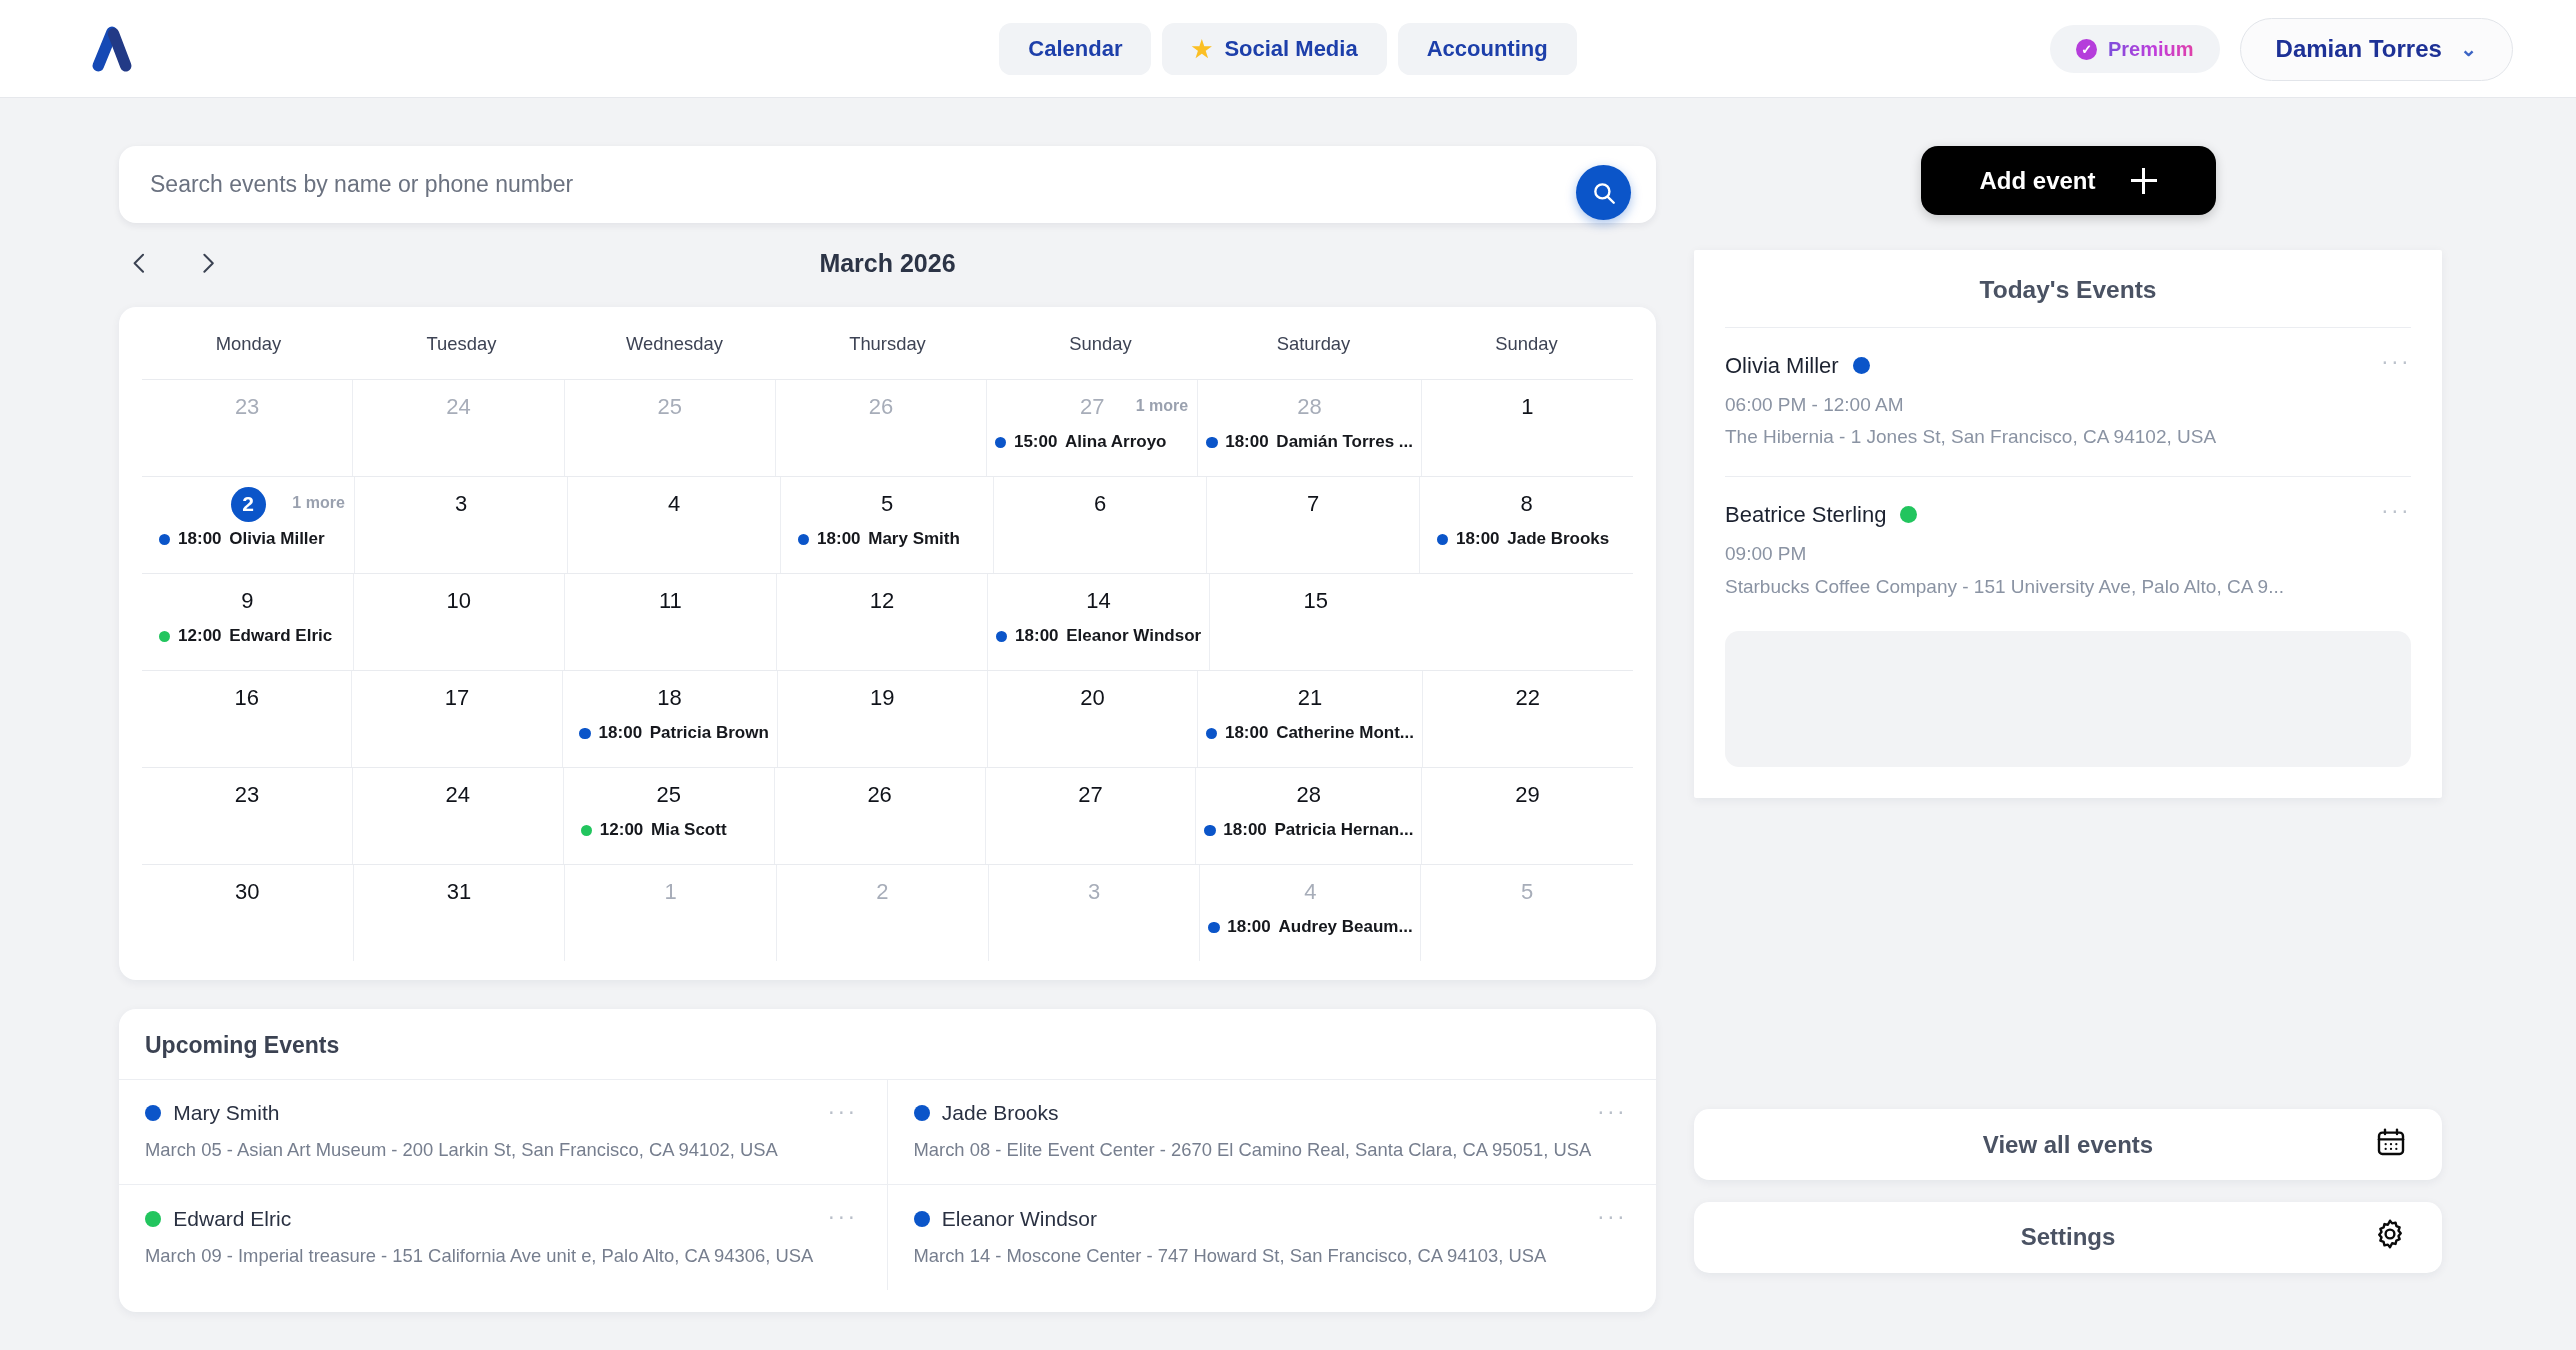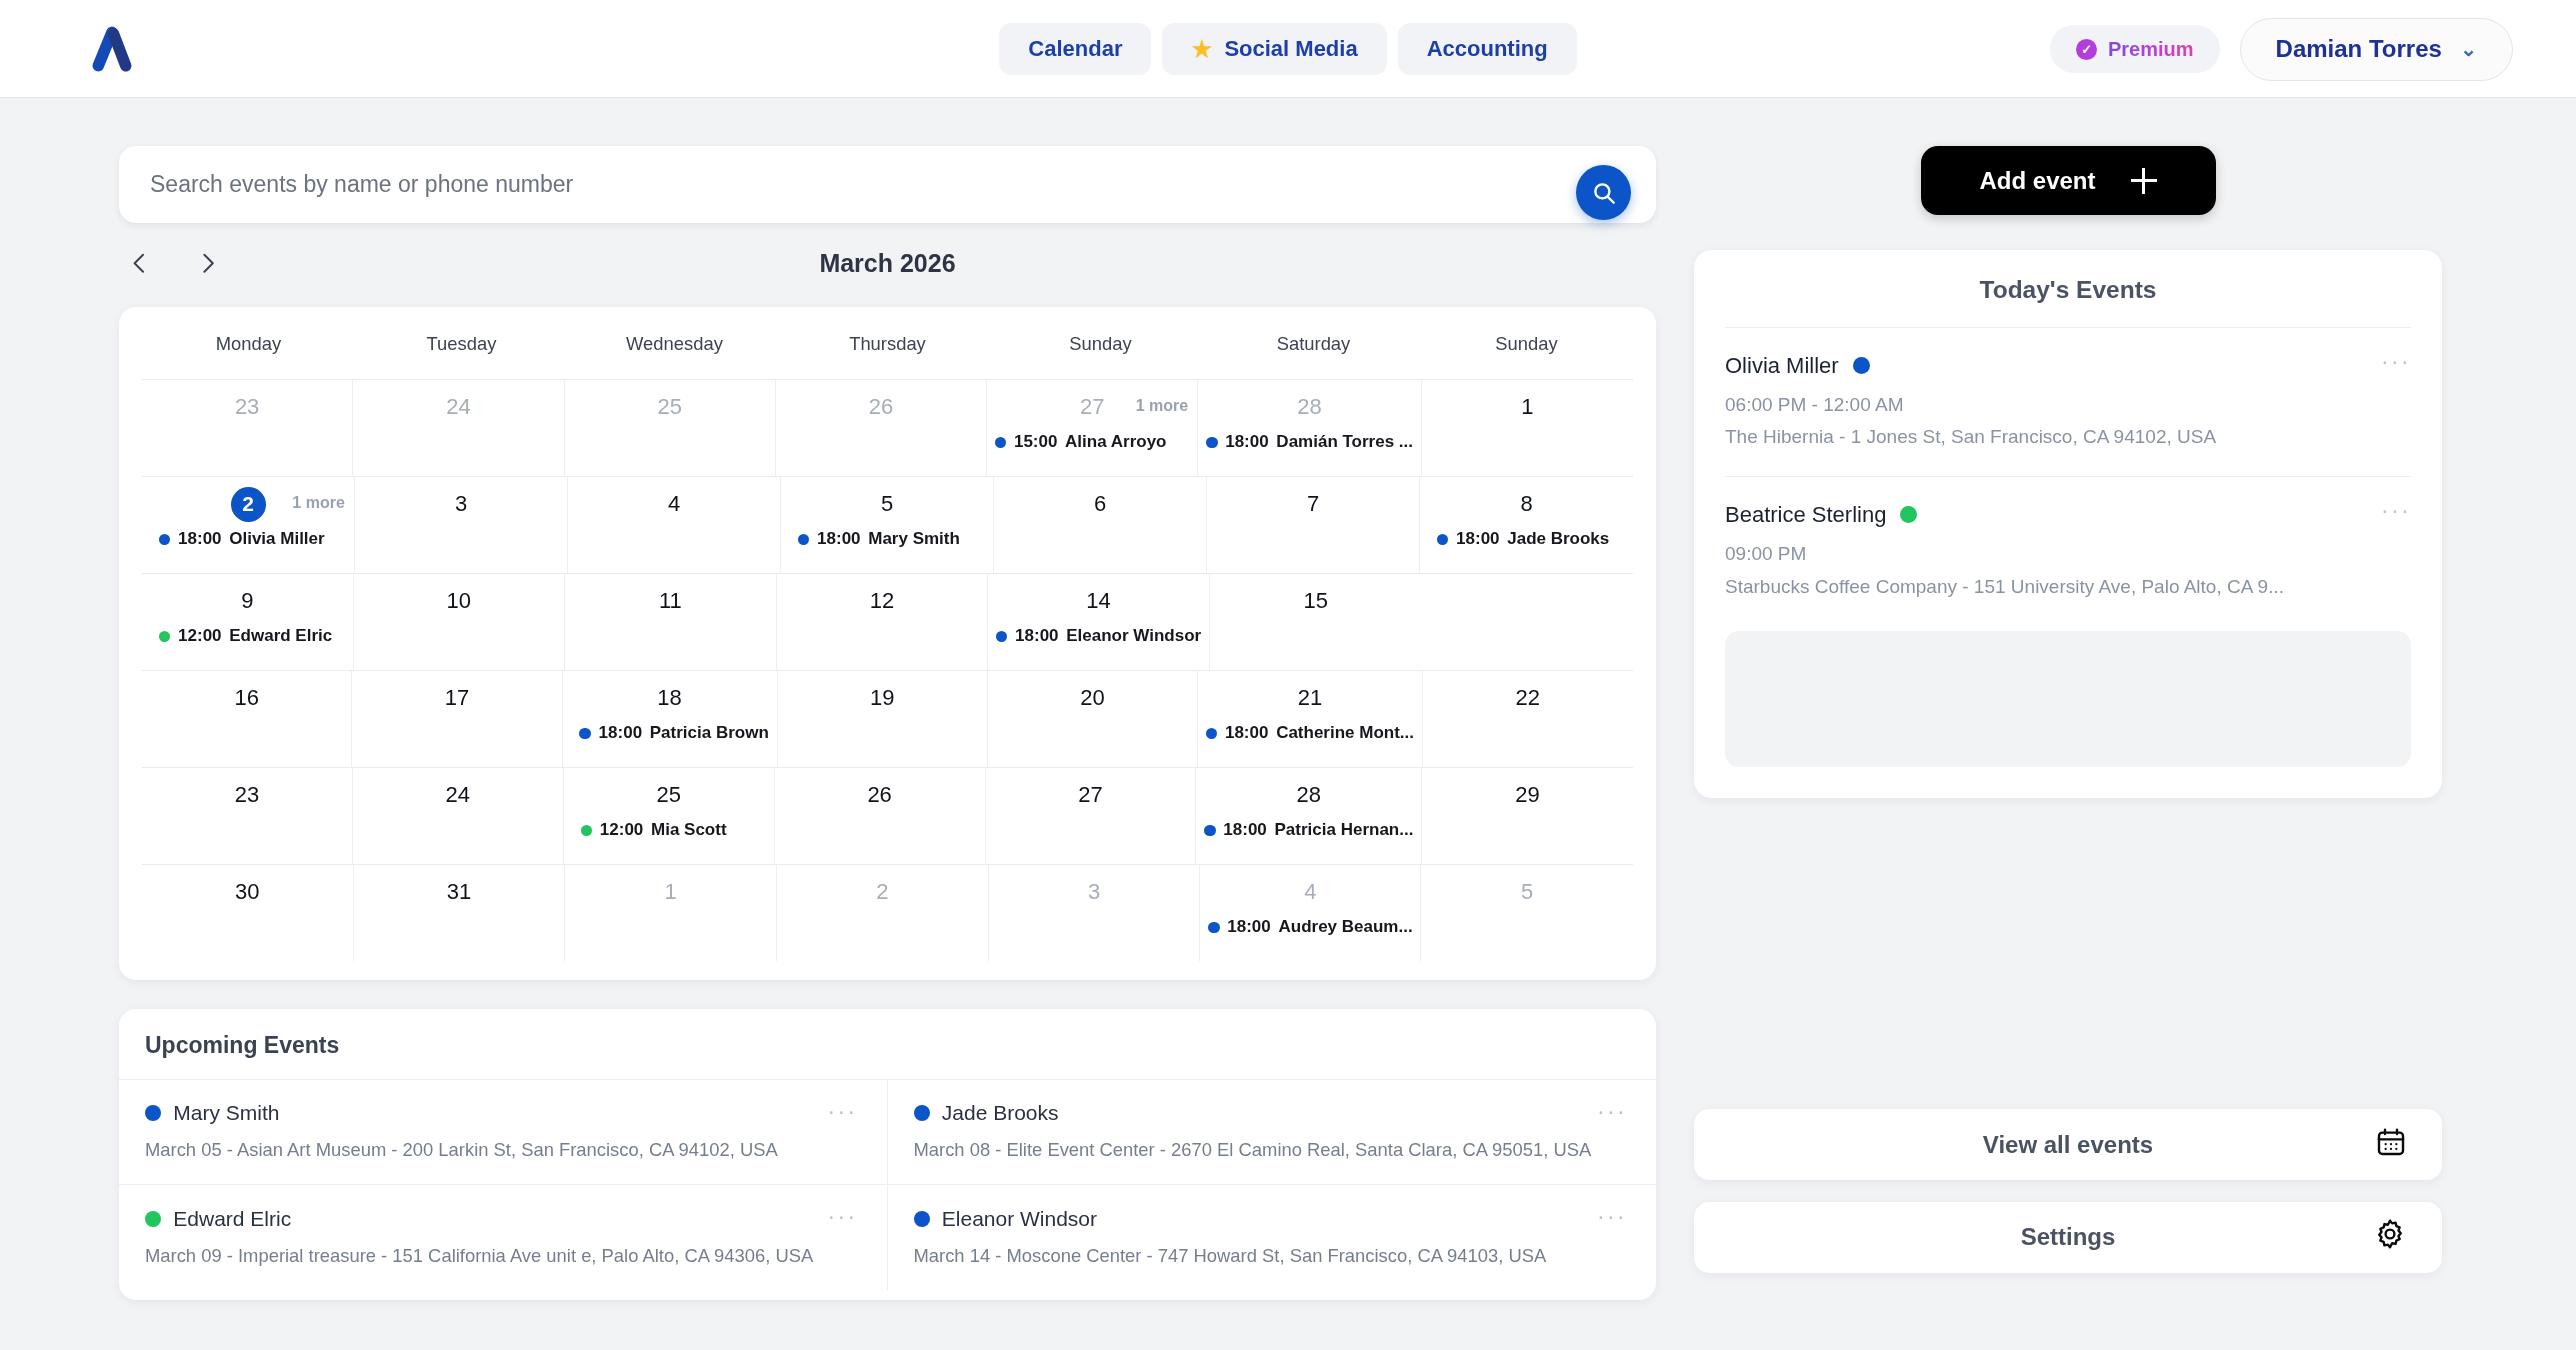--- a/index.html
+++ b/index.html
@@ -169,21 +169,21 @@
   .ev .dot { width: 11.5px; height: 11.5px; border-radius: 50%; flex: 0 0 auto; }
   .ev .tm { font-weight: 700; }
   .ev .nm { font-weight: 700; }
   .ev.ind { padding-left: 9.2px; }
 
   
   .upcoming-card {
     background: #ffffff; border-radius: 17px;
     box-shadow: 0 2.3px 9.2px rgba(25,35,60,.06);
     margin-top: 29px;
-    padding: 23px 0 10px 0;
+    padding: 23px 0 22px 0;
   }
   .upcoming-title {
     font-size: 23px; font-weight: 700; color: #3b4252;
     padding: 0 26px 20px 26px;
   }
   .upcoming-grid {
     display: grid; grid-template-columns: 1fr 1fr;
     border-top: 0.8px solid #eceef2;
   }
   .up-item {
@@ -220,21 +220,21 @@
   .plus {
     position: relative; width: 26px; height: 26px; flex: 0 0 auto;
   }
   .plus::before, .plus::after {
     content: ""; position: absolute; background: #fff;
   }
   .plus::before { left: 0; top: 11.5px; width: 26px; height: 3.1px; }
   .plus::after { top: 0; left: 11.5px; width: 3.1px; height: 26px; }
 
   .today-card {
-    background: #ffffff; border-radius: 18px;
+    background: #ffffff; border-radius: 2px;
     box-shadow: 0 2.3px 9.2px rgba(25,35,60,.06);
     padding: 26px 31px 31px 31px;
   }
   .today-title {
     text-align: center; font-size: 24.5px; font-weight: 700; color: #4a5263;
     padding-bottom: 23px;
   }
   .today-item {
     border-top: 0.8px solid #ebedf1;
     padding: 24.5px 0 28px 0;

